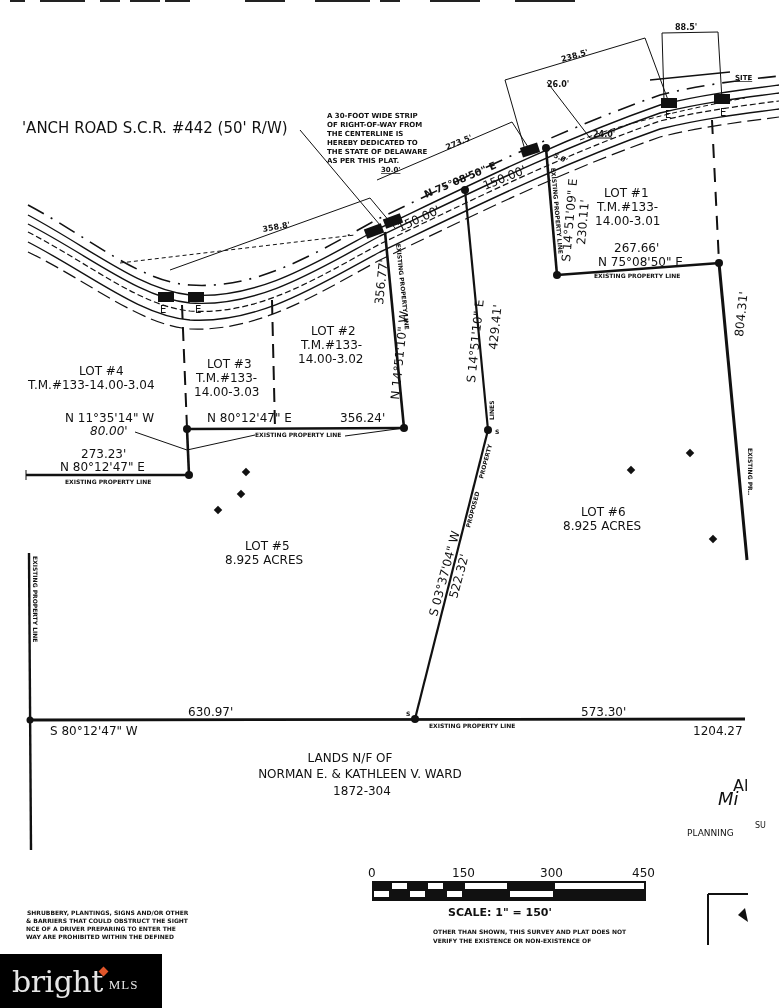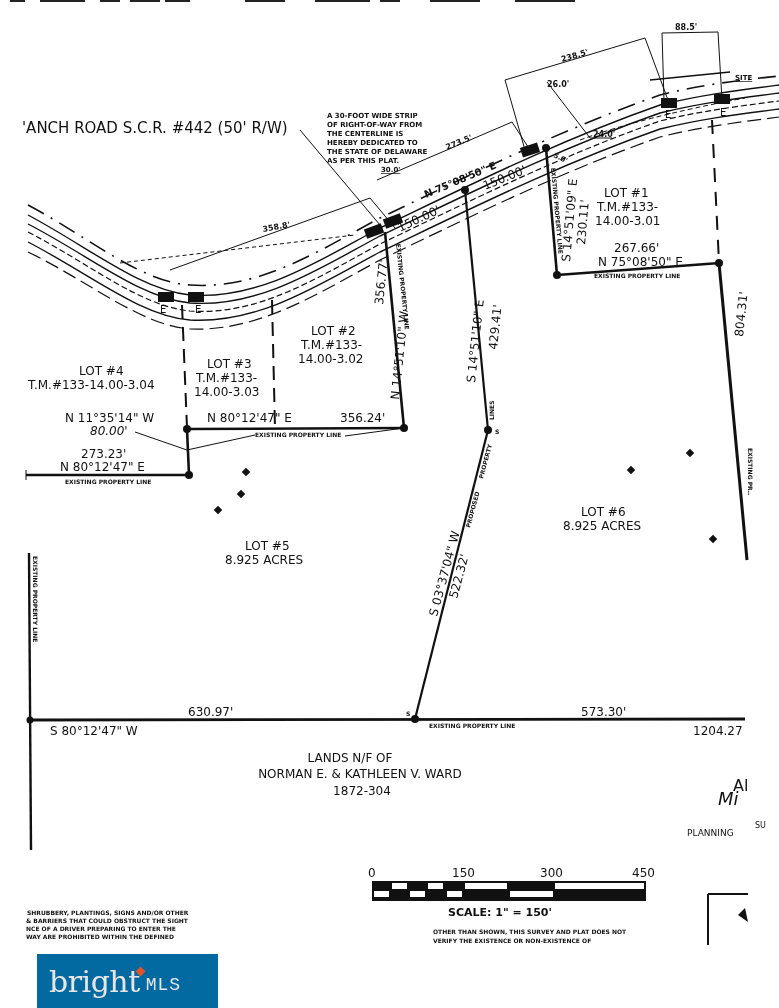--- a/index.html
+++ b/index.html
@@ -5,27 +5,26 @@
   html, body { margin: 0; padding: 0; background: #ffffff; }
   body { width: 779px; height: 1008px; position: relative; overflow: hidden;
          font-family: "DejaVu Sans", sans-serif; color: #111; }
   #plat { position: absolute; left: 0; top: 0; width: 779px; height: 1008px; }
   #plat text { font-family: "DejaVu Sans", sans-serif; fill: #111; }
   .lbl { font-size: 12px; }
   .lbl-lg { font-size: 15px; }
   .lbl-sm { font-size: 7px; font-weight: bold; }
   .lbl-xs { font-size: 6px; font-weight: bold; }
   .brand {
-    position: absolute; left: 0; top: 954px; width: 181px; height: 54px;
-    background: #0369a1; display: flex; align-items: center; padding-left: 12px;
+    position: absolute; left: 0; top: 954px; width: 162px; height: 54px;
+    background: #000000; display: flex; align-items: center; padding-left: 12px;
     box-sizing: border-box;
-    margin-left: 37px;
   }
   .brand .word { font-family: "DejaVu Serif", serif; font-size: 30px; color: #e6e6e6; letter-spacing: -0.5px; position: relative; }
-  .brand .mls { font-family: Liberation Mono, monospace; font-size: 18px; color: #e6e6e6; margin-left: 6px; margin-top: 8px; letter-spacing: 1px; }
+  .brand .mls { font-family: Liberation Serif, serif; font-size: 13px; color: #e6e6e6; margin-left: 6px; margin-top: 8px; letter-spacing: 1px; }
   .brand .spark { position: absolute; right: -4px; top: 4px; width: 7px; height: 7px; background: #e0552a; transform: rotate(45deg); }
 </style>
 </head>
 <body>
 
 <svg id="plat" viewBox="0 0 779 1008" xmlns="http://www.w3.org/2000/svg">
 
   <g stroke="#222" stroke-width="2">
     <line x1="10" y1="1" x2="25" y2="1"></line>
       <line x1="40" y1="1" x2="85" y2="1"></line>

